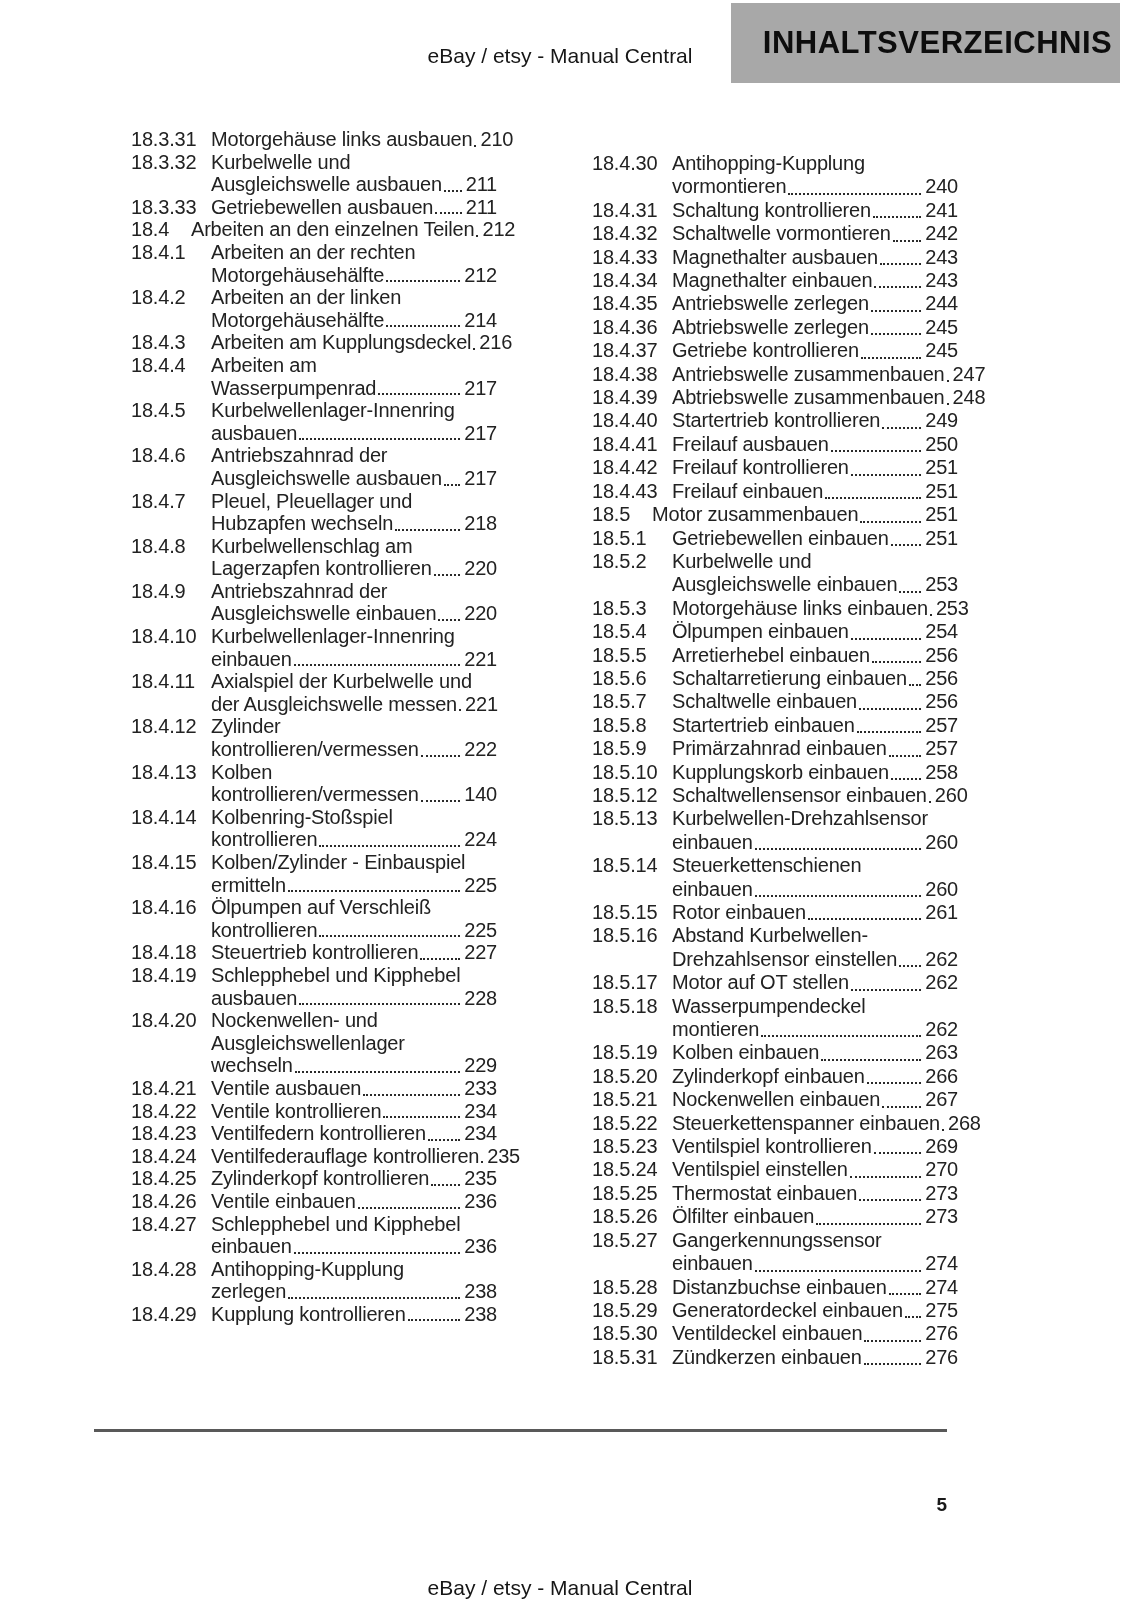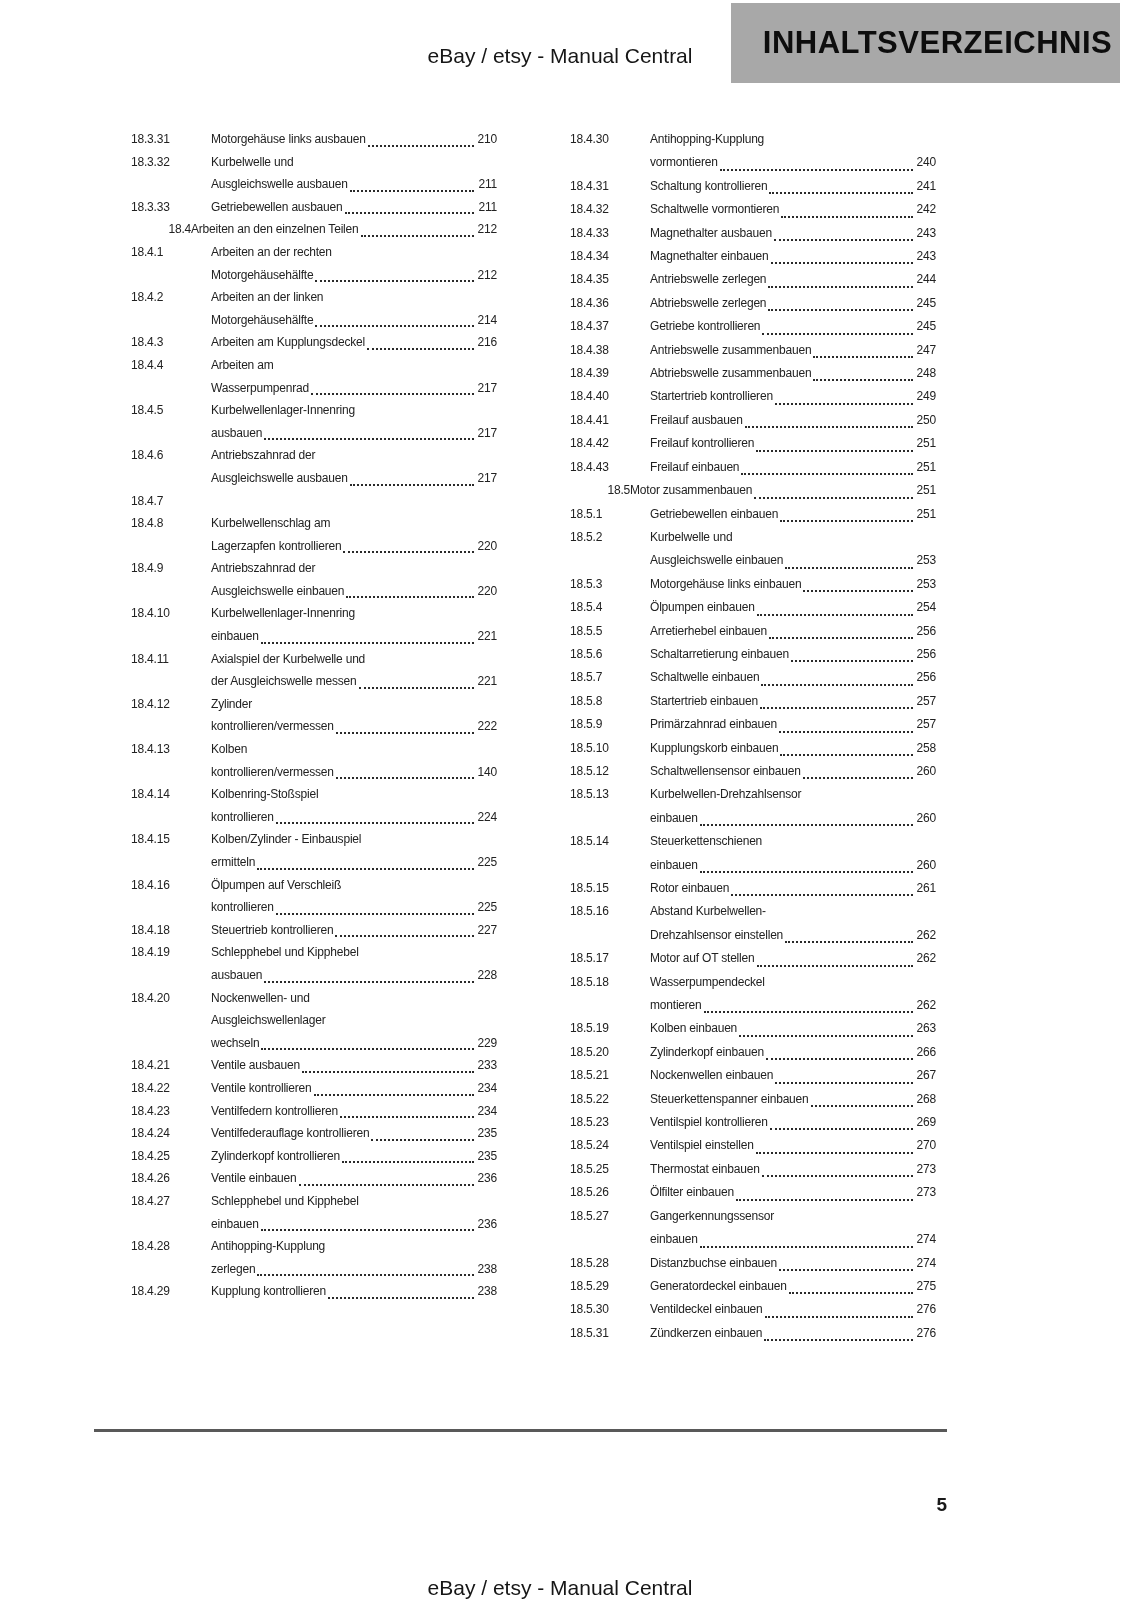--- a/index.html
+++ b/index.html
@@ -15,27 +15,27 @@
   .title-band {
     position:absolute; left:699px; top:3px; width:413px; height:80px;
     background:#a8a8a8; display:flex; align-items:center; justify-content:center;margin-left:32px;
   }
   .title-band .title {
     font-size:31px; font-weight:bold; color:#0d0d0d; letter-spacing:0.5px;
     white-space:nowrap;
   }
   .col {
     position:absolute; top:128px; width:366px;
-    font-size:12px; letter-spacing:-0.2px; color:#222222;
+    font-size:20px; letter-spacing:-0.2px; color:#222222;
   }
   .col-left  { left:131px; line-height:22.6px; }
-  .col-right { left:570px; line-height:23.4px; }
+  .col-right { left:592px; line-height:23.4px;margin-top:24px; }
   .entry { display:flex; }
   .entry .num { flex:0 0 80px; width:80px; }
-  .entry.section .num { flex:0 0 60px; width:60px;text-align:right; }
+  .entry.section .num { flex:0 0 60px; width:60px; }
   .entry .body { flex:1 1 auto; min-width:0; }
   .line.last { display:flex; }
   .line.last .t { white-space:nowrap; }
   .leader {
     flex:1 1 auto; min-width:2px; align-self:flex-end;
     border-bottom:2px dotted #2a2a2a; margin:0 4px 4px 2px;
   }
   .pg { white-space:nowrap; }
   .bottom-rule {
     position:absolute; left:94px; top:1429px; width:853px; height:3px;
@@ -163,20 +163,28 @@
           <div class="line">Antriebszahnrad der</div>
           <div class="line last">
             <span class="t">Ausgleichswelle ausbauen</span>
             <span class="leader"></span>
             <span class="pg">217</span>
           </div>
         </div>
       </div>
       <div class="entry">
         <span class="num">18.4.7</span>
+        <div class="body">
+          <div class="line">Pleuel, Pleuellager und</div>
+          <div class="line last">
+            <span class="t">Hubzapfen wechseln</span>
+            <span class="leader"></span>
+            <span class="pg">218</span>
+          </div>
+        </div>
       </div>
       <div class="entry">
         <span class="num">18.4.8</span>
         <div class="body">
           <div class="line">Kurbelwellenschlag am</div>
           <div class="line last">
             <span class="t">Lagerzapfen kontrollieren</span>
             <span class="leader"></span>
             <span class="pg">220</span>
           </div>

